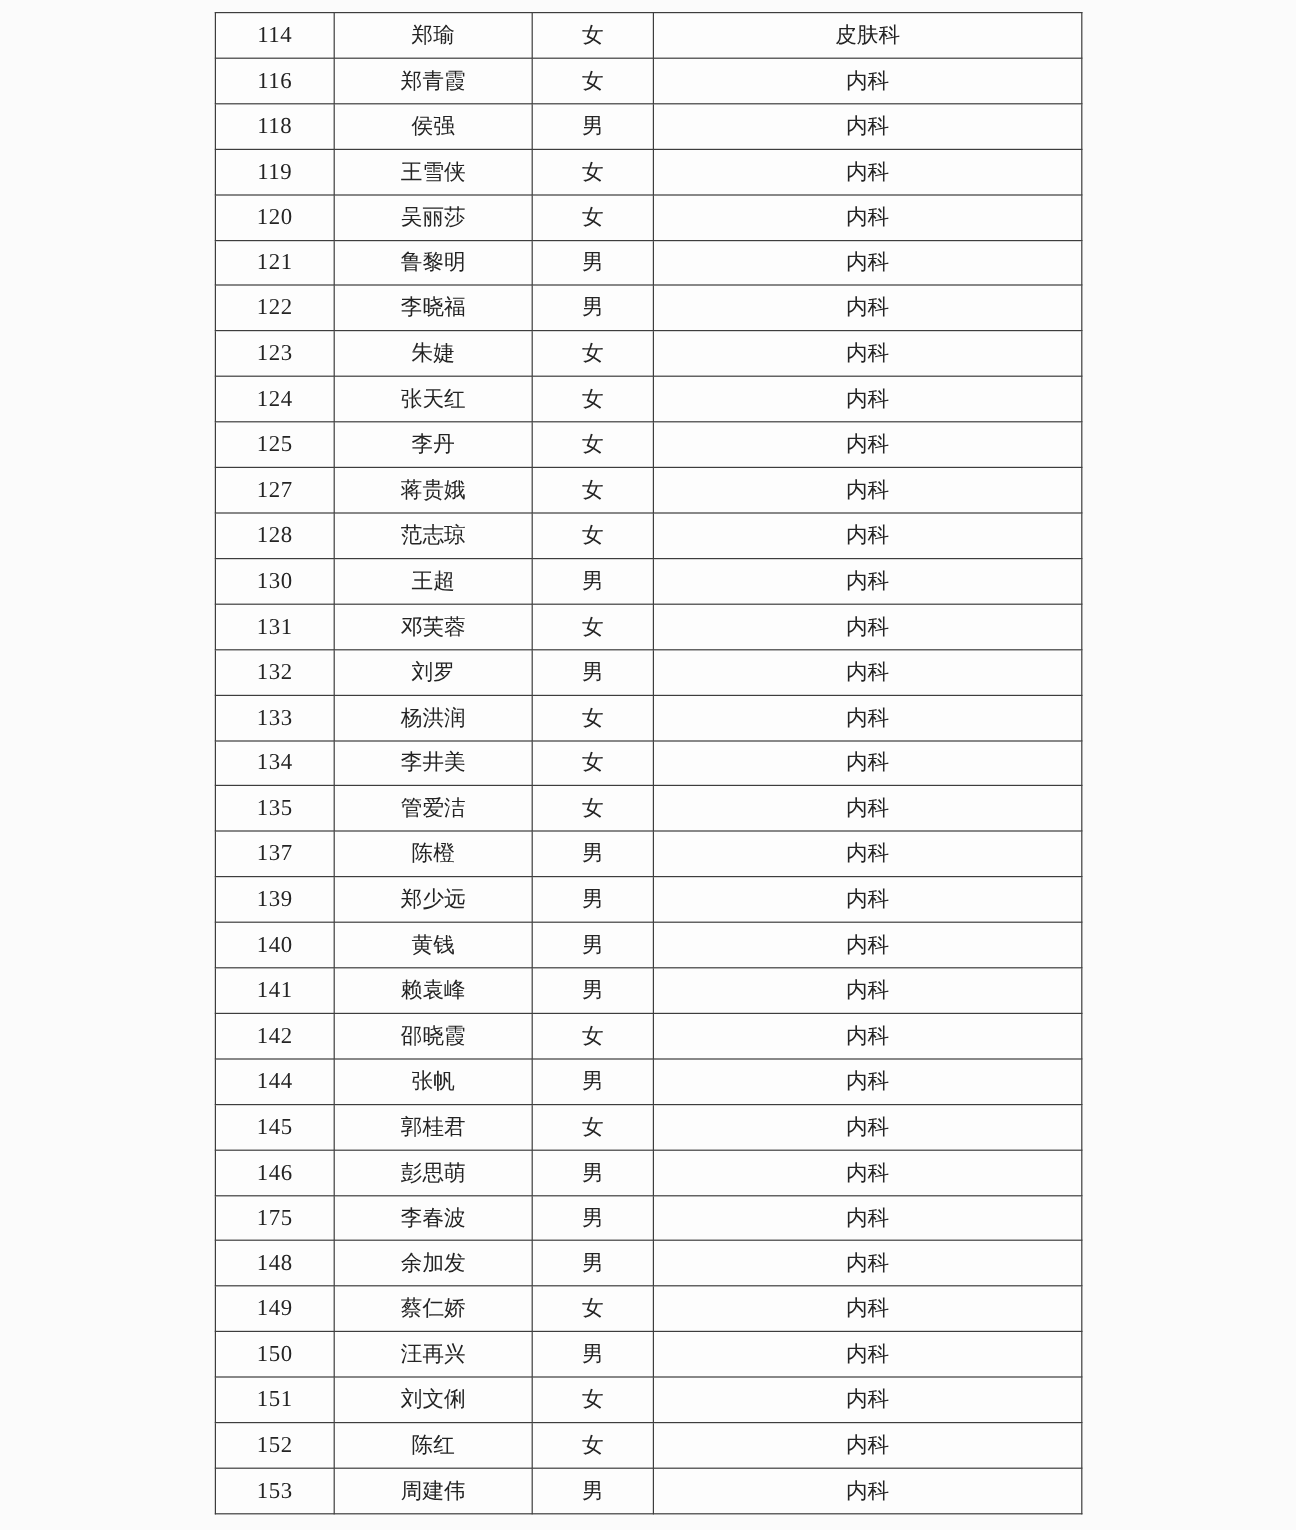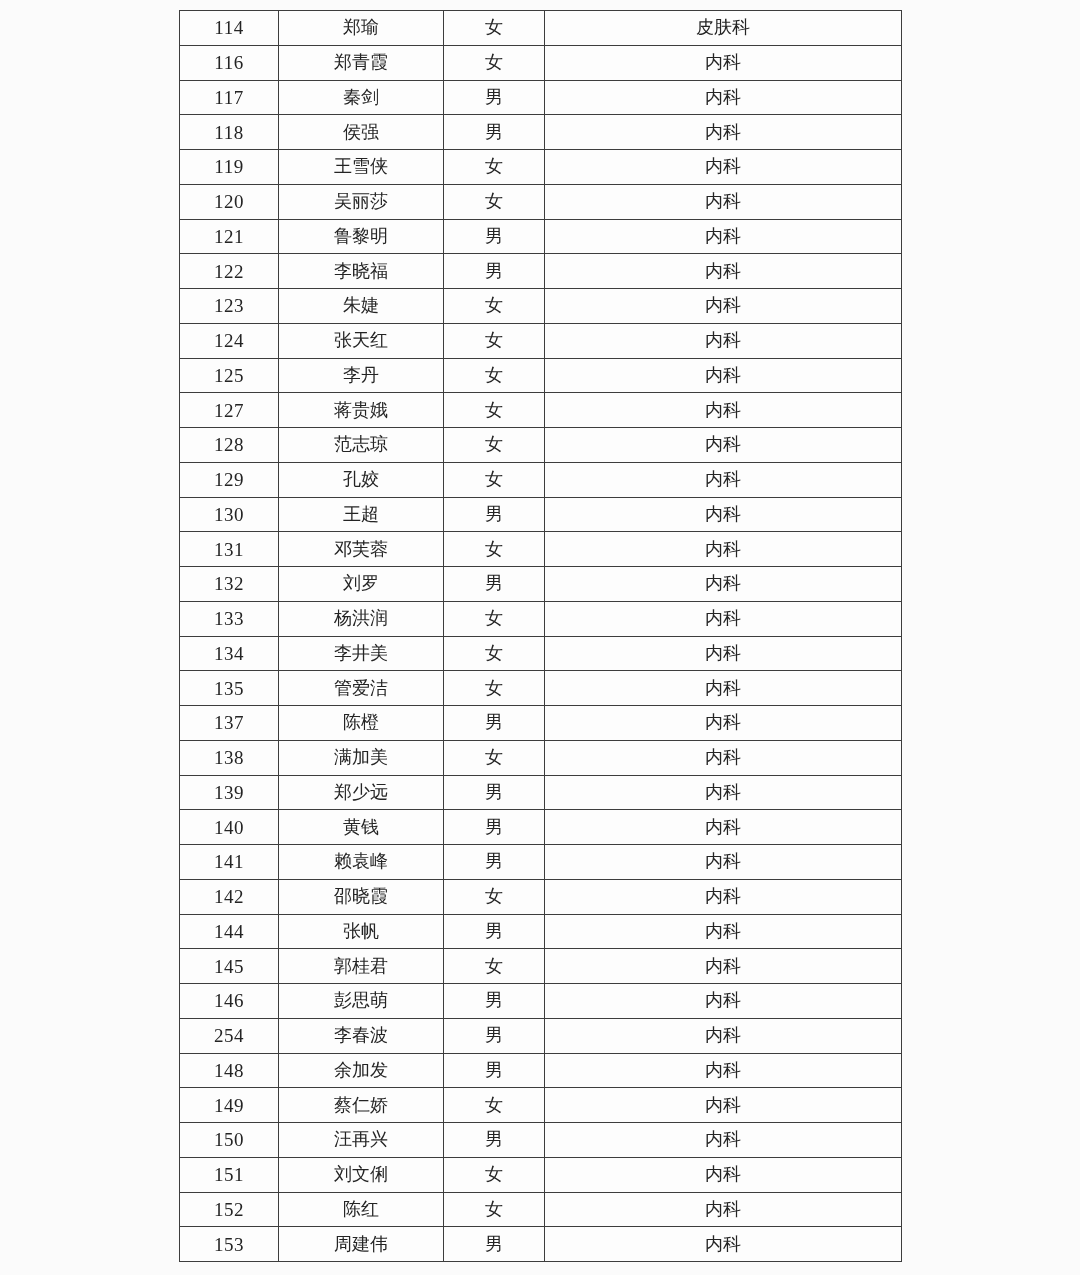--- a/index.html
+++ b/index.html
@@ -66,26 +66,20 @@
           <td class="col-gen">女</td>
           <td class="col-dept">皮肤科</td>
         </tr>
         <tr>
           <td class="col-no">116</td>
           <td class="col-name">郑青霞</td>
           <td class="col-gen">女</td>
           <td class="col-dept">内科</td>
         </tr>
         <tr>
-          <td class="col-no">117</td>
-          <td class="col-name">秦剑</td>
-          <td class="col-gen">男</td>
-          <td class="col-dept">内科</td>
-        </tr>
-        <tr>
           <td class="col-no">118</td>
           <td class="col-name">侯强</td>
           <td class="col-gen">男</td>
           <td class="col-dept">内科</td>
         </tr>
         <tr>
           <td class="col-no">119</td>
           <td class="col-name">王雪侠</td>
           <td class="col-gen">女</td>
           <td class="col-dept">内科</td>
@@ -132,26 +126,20 @@
           <td class="col-gen">女</td>
           <td class="col-dept">内科</td>
         </tr>
         <tr>
           <td class="col-no">128</td>
           <td class="col-name">范志琼</td>
           <td class="col-gen">女</td>
           <td class="col-dept">内科</td>
         </tr>
         <tr>
-          <td class="col-no">129</td>
-          <td class="col-name">孔姣</td>
-          <td class="col-gen">女</td>
-          <td class="col-dept">内科</td>
-        </tr>
-        <tr>
           <td class="col-no">130</td>
           <td class="col-name">王超</td>
           <td class="col-gen">男</td>
           <td class="col-dept">内科</td>
         </tr>
         <tr>
           <td class="col-no">131</td>
           <td class="col-name">邓芙蓉</td>
           <td class="col-gen">女</td>
           <td class="col-dept">内科</td>
@@ -180,26 +168,20 @@
           <td class="col-gen">女</td>
           <td class="col-dept">内科</td>
         </tr>
         <tr>
           <td class="col-no">137</td>
           <td class="col-name">陈橙</td>
           <td class="col-gen">男</td>
           <td class="col-dept">内科</td>
         </tr>
         <tr>
-          <td class="col-no">138</td>
-          <td class="col-name">满加美</td>
-          <td class="col-gen">女</td>
-          <td class="col-dept">内科</td>
-        </tr>
-        <tr>
           <td class="col-no">139</td>
           <td class="col-name">郑少远</td>
           <td class="col-gen">男</td>
           <td class="col-dept">内科</td>
         </tr>
         <tr>
           <td class="col-no">140</td>
           <td class="col-name">黄钱</td>
           <td class="col-gen">男</td>
           <td class="col-dept">内科</td>
@@ -228,21 +210,21 @@
           <td class="col-gen">女</td>
           <td class="col-dept">内科</td>
         </tr>
         <tr>
           <td class="col-no">146</td>
           <td class="col-name">彭思萌</td>
           <td class="col-gen">男</td>
           <td class="col-dept">内科</td>
         </tr>
         <tr>
-          <td class="col-no">254</td>
+          <td class="col-no">175</td>
           <td class="col-name">李春波</td>
           <td class="col-gen">男</td>
           <td class="col-dept">内科</td>
         </tr>
         <tr>
           <td class="col-no">148</td>
           <td class="col-name">余加发</td>
           <td class="col-gen">男</td>
           <td class="col-dept">内科</td>
         </tr>

